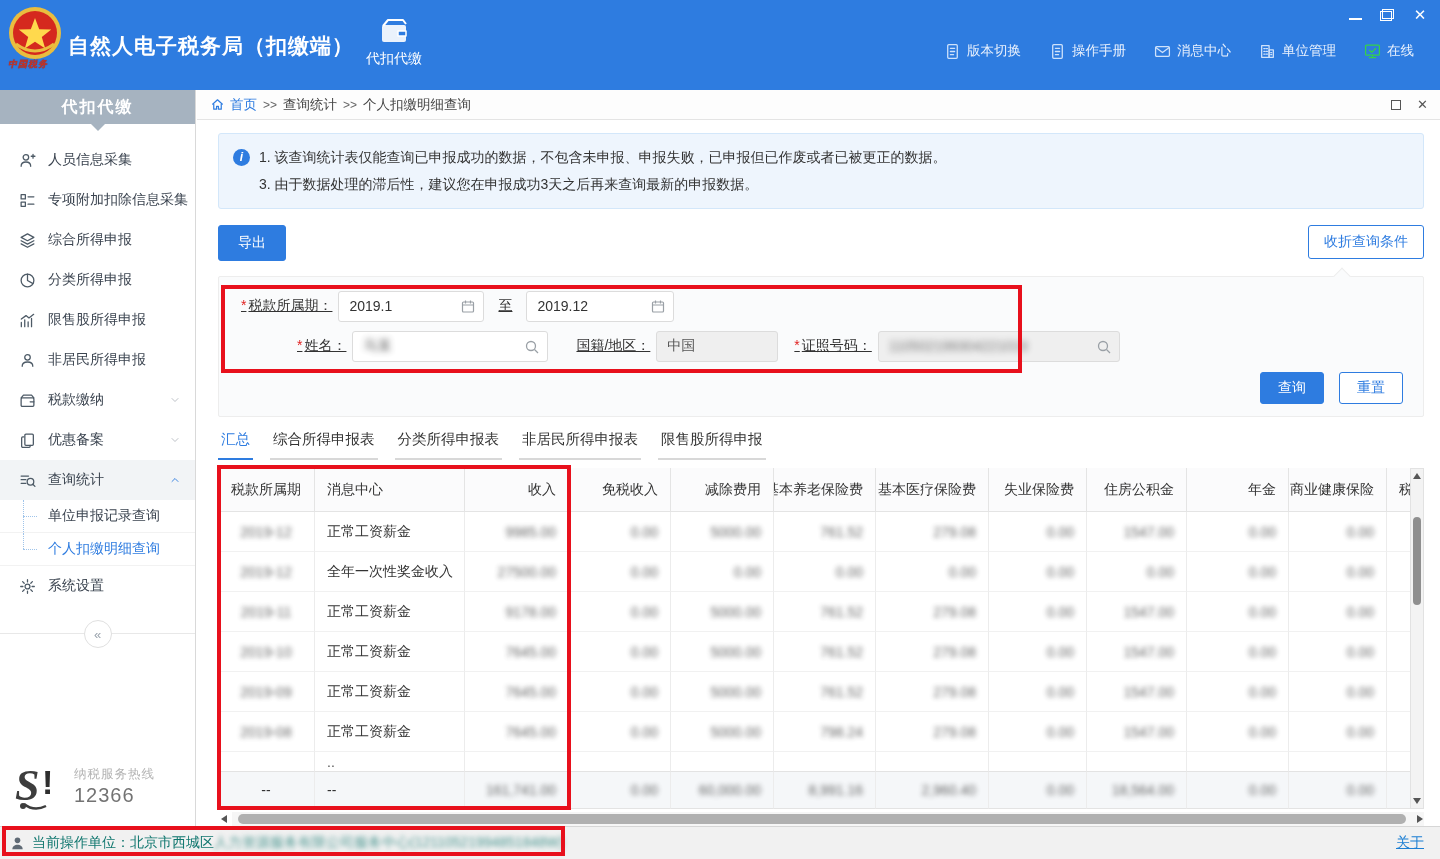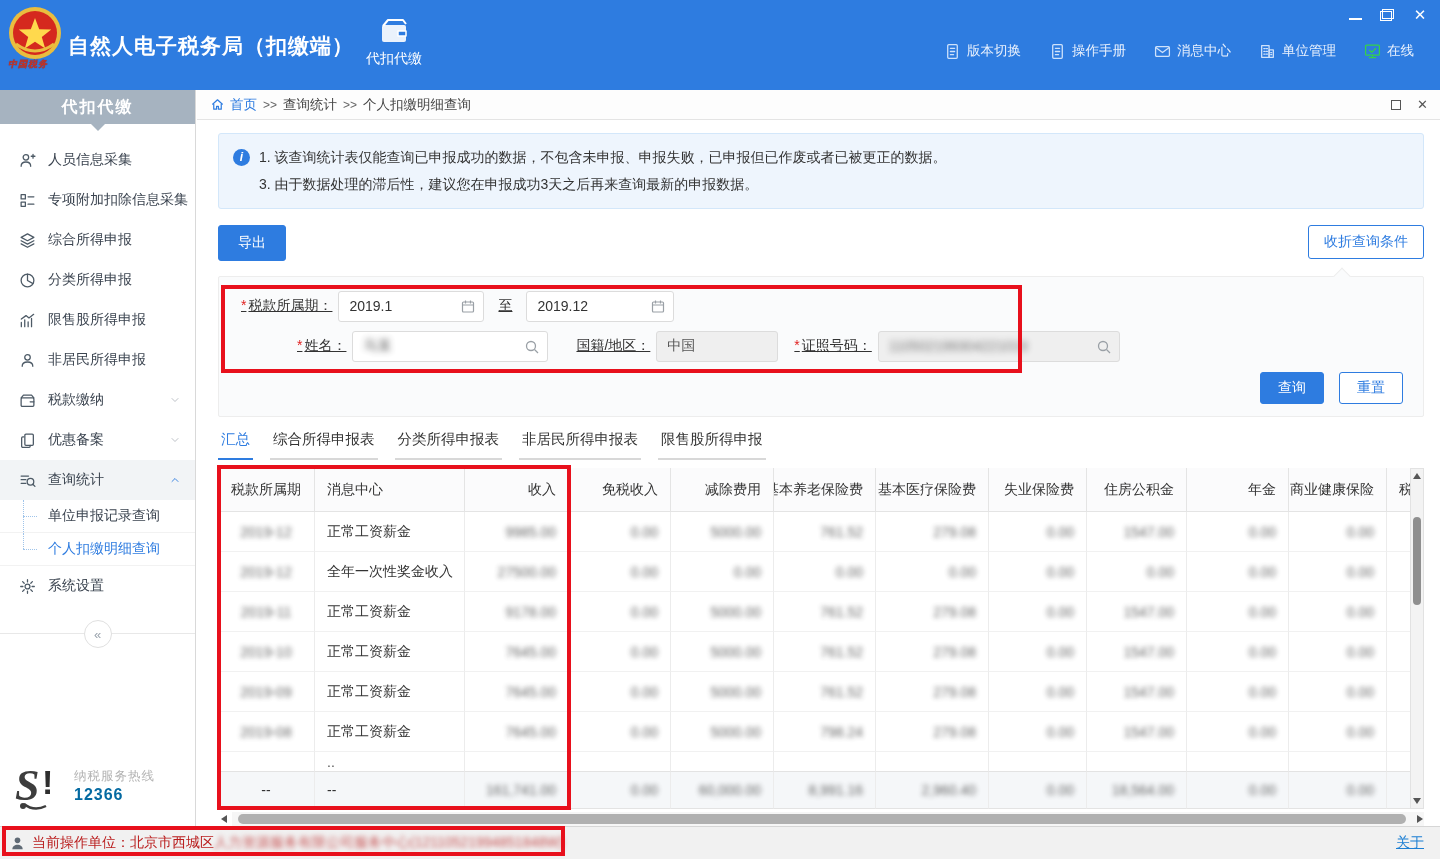--- a/index.html
+++ b/index.html
@@ -43,21 +43,21 @@
   .sb-sub:first-child { border-top:1px solid #f2f2f2; }
   .sb-sub-item:before { content:""; position:absolute; left:23px; top:0; bottom:0; border-left:1px dotted #9fc4ea; }
   .sb-sub-item:after { content:""; position:absolute; left:23px; top:50%; width:14px; border-top:1px dotted #9fc4ea; }
   .sb-sub-item.active { color:#2e7ce0; }
   .sb-sub-item.last:before { bottom:50%; }
   .sb-collapse-row { position:relative; margin-top:14px; height:28px; }
   .sb-collapse-row .line { position:absolute; left:0; right:0; top:13px; border-top:1px solid #e8e8e8; }
   .collapse-btn { position:absolute; left:50%; margin-left:-14px; top:0; width:28px; height:28px; border:1px solid #e0e0e0; border-radius:50%; background:#fff; color:#9aa3ad; font-size:13px; display:flex; align-items:center; justify-content:center; cursor:pointer; }
   .hotline { position:absolute; left:14px; bottom:14px; display:flex; align-items:center; gap:8px; }
   .hotline-txt .l1 { color:#b3b3b3; font-size:12.5px; letter-spacing:1px; }
-  .hotline-txt .l2 { color:#0369a1; font-size:16px; font-weight:bold; letter-spacing:1px; margin-top:1px; }
+  .hotline-txt .l2 { color:#737373; font-size:20px; font-weight:normal; letter-spacing:1px; margin-top:1px; }
 
   
   .content { position:absolute; left:197px; top:90px; width:1243px; height:736px; background:#fff; }
   .crumb-bar { height:30px; border-bottom:1px solid #e4e4e4; display:flex; align-items:center; padding:0 12px 0 13px; background:#fdfdfd; }
   .crumb-home { width:15px; height:15px; color:#2e7ce0; margin-right:5px; }
   .crumb a.first { color:#2e7ce0; text-decoration:none; cursor:pointer; }
   .crumb { font-size:13.5px; color:#444; }
   .crumb .sep { color:#666; margin:0 6px; font-size:12px; }
   .crumb-win { margin-left:auto; display:flex; gap:16px; align-items:center; }
   .crumb-win .cw { color:#555; cursor:pointer; font-size:13px; }
@@ -116,21 +116,21 @@
   .hscroll { margin-top:3px; height:14px; position:relative; background:#f6f6f6; }
   .hs-arrow { position:absolute; top:1px; width:12px; height:12px; display:flex; align-items:center; justify-content:center; cursor:pointer; }
   .hs-arrow.left { left:-14px; } .hs-arrow.right { right:-2px; }
   .tri-left { width:0; height:0; border-top:4px solid transparent; border-bottom:4px solid transparent; border-right:6px solid #555; }
   .tri-right { width:0; height:0; border-top:4px solid transparent; border-bottom:4px solid transparent; border-left:6px solid #555; }
   .hs-thumb { position:absolute; left:6px; right:18px; top:2px; height:10px; background:#b0b0b0; border-radius:6px; cursor:pointer; }
 
   
   .statusbar { position:absolute; left:0; bottom:0; width:1440px; height:33px; background:#f1f1f1; border-top:1px solid #d6d6d6; display:flex; align-items:center; padding:0 16px 0 10px; }
   .statusbar .ico { width:15px; height:15px; color:#5f6a75; margin-right:7px; }
-  .statusbar .txt { font-size:14px; color:#b91c1c; }
+  .statusbar .txt { font-size:14px; color:#0f766e; }
   .statusbar .about { margin-left:auto; color:#1d7fd3; font-size:14px; text-decoration:underline; cursor:pointer; }
 
   
   .anno { position:absolute; border:4px solid #e8101c; pointer-events:none; z-index:50; }
   #anno-filter { left:221px; top:285px; width:801px; height:88px; }
   #anno-table { left:217px; top:465px; width:354px; height:345px; }
   #anno-status { left:2px; top:826px; width:563px; height:30px; }
 </style>
 </head>
 <body>

